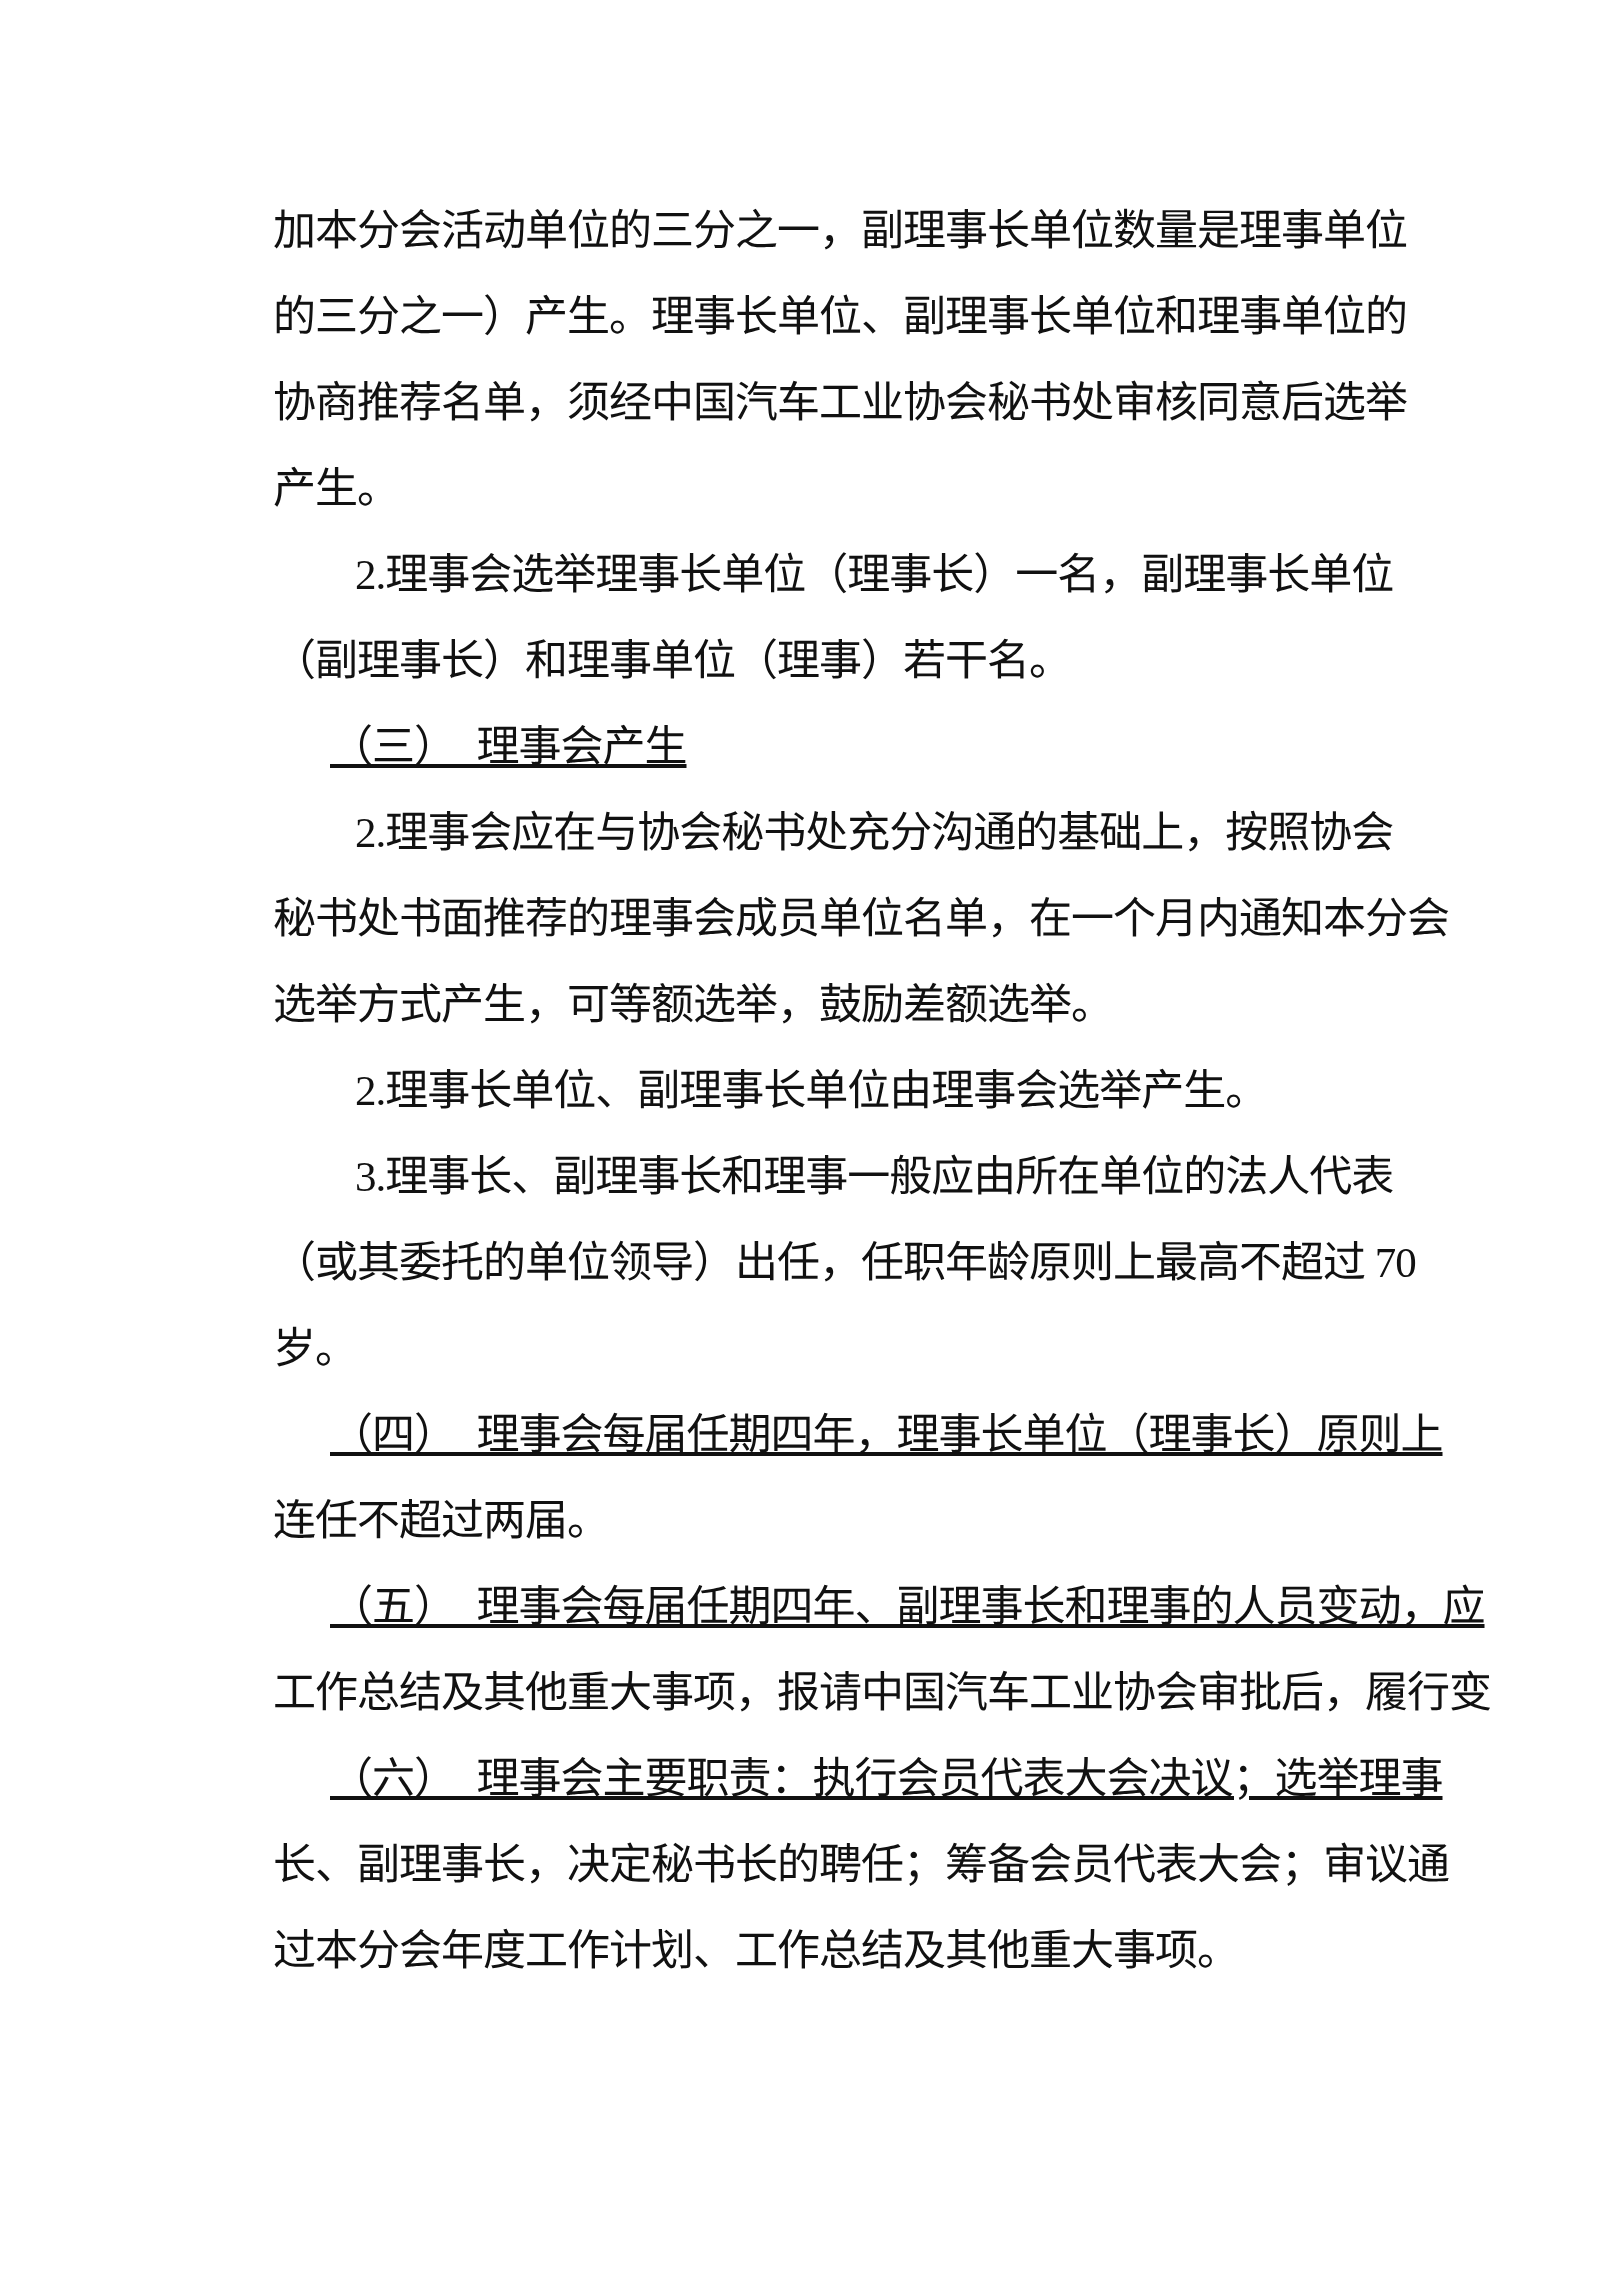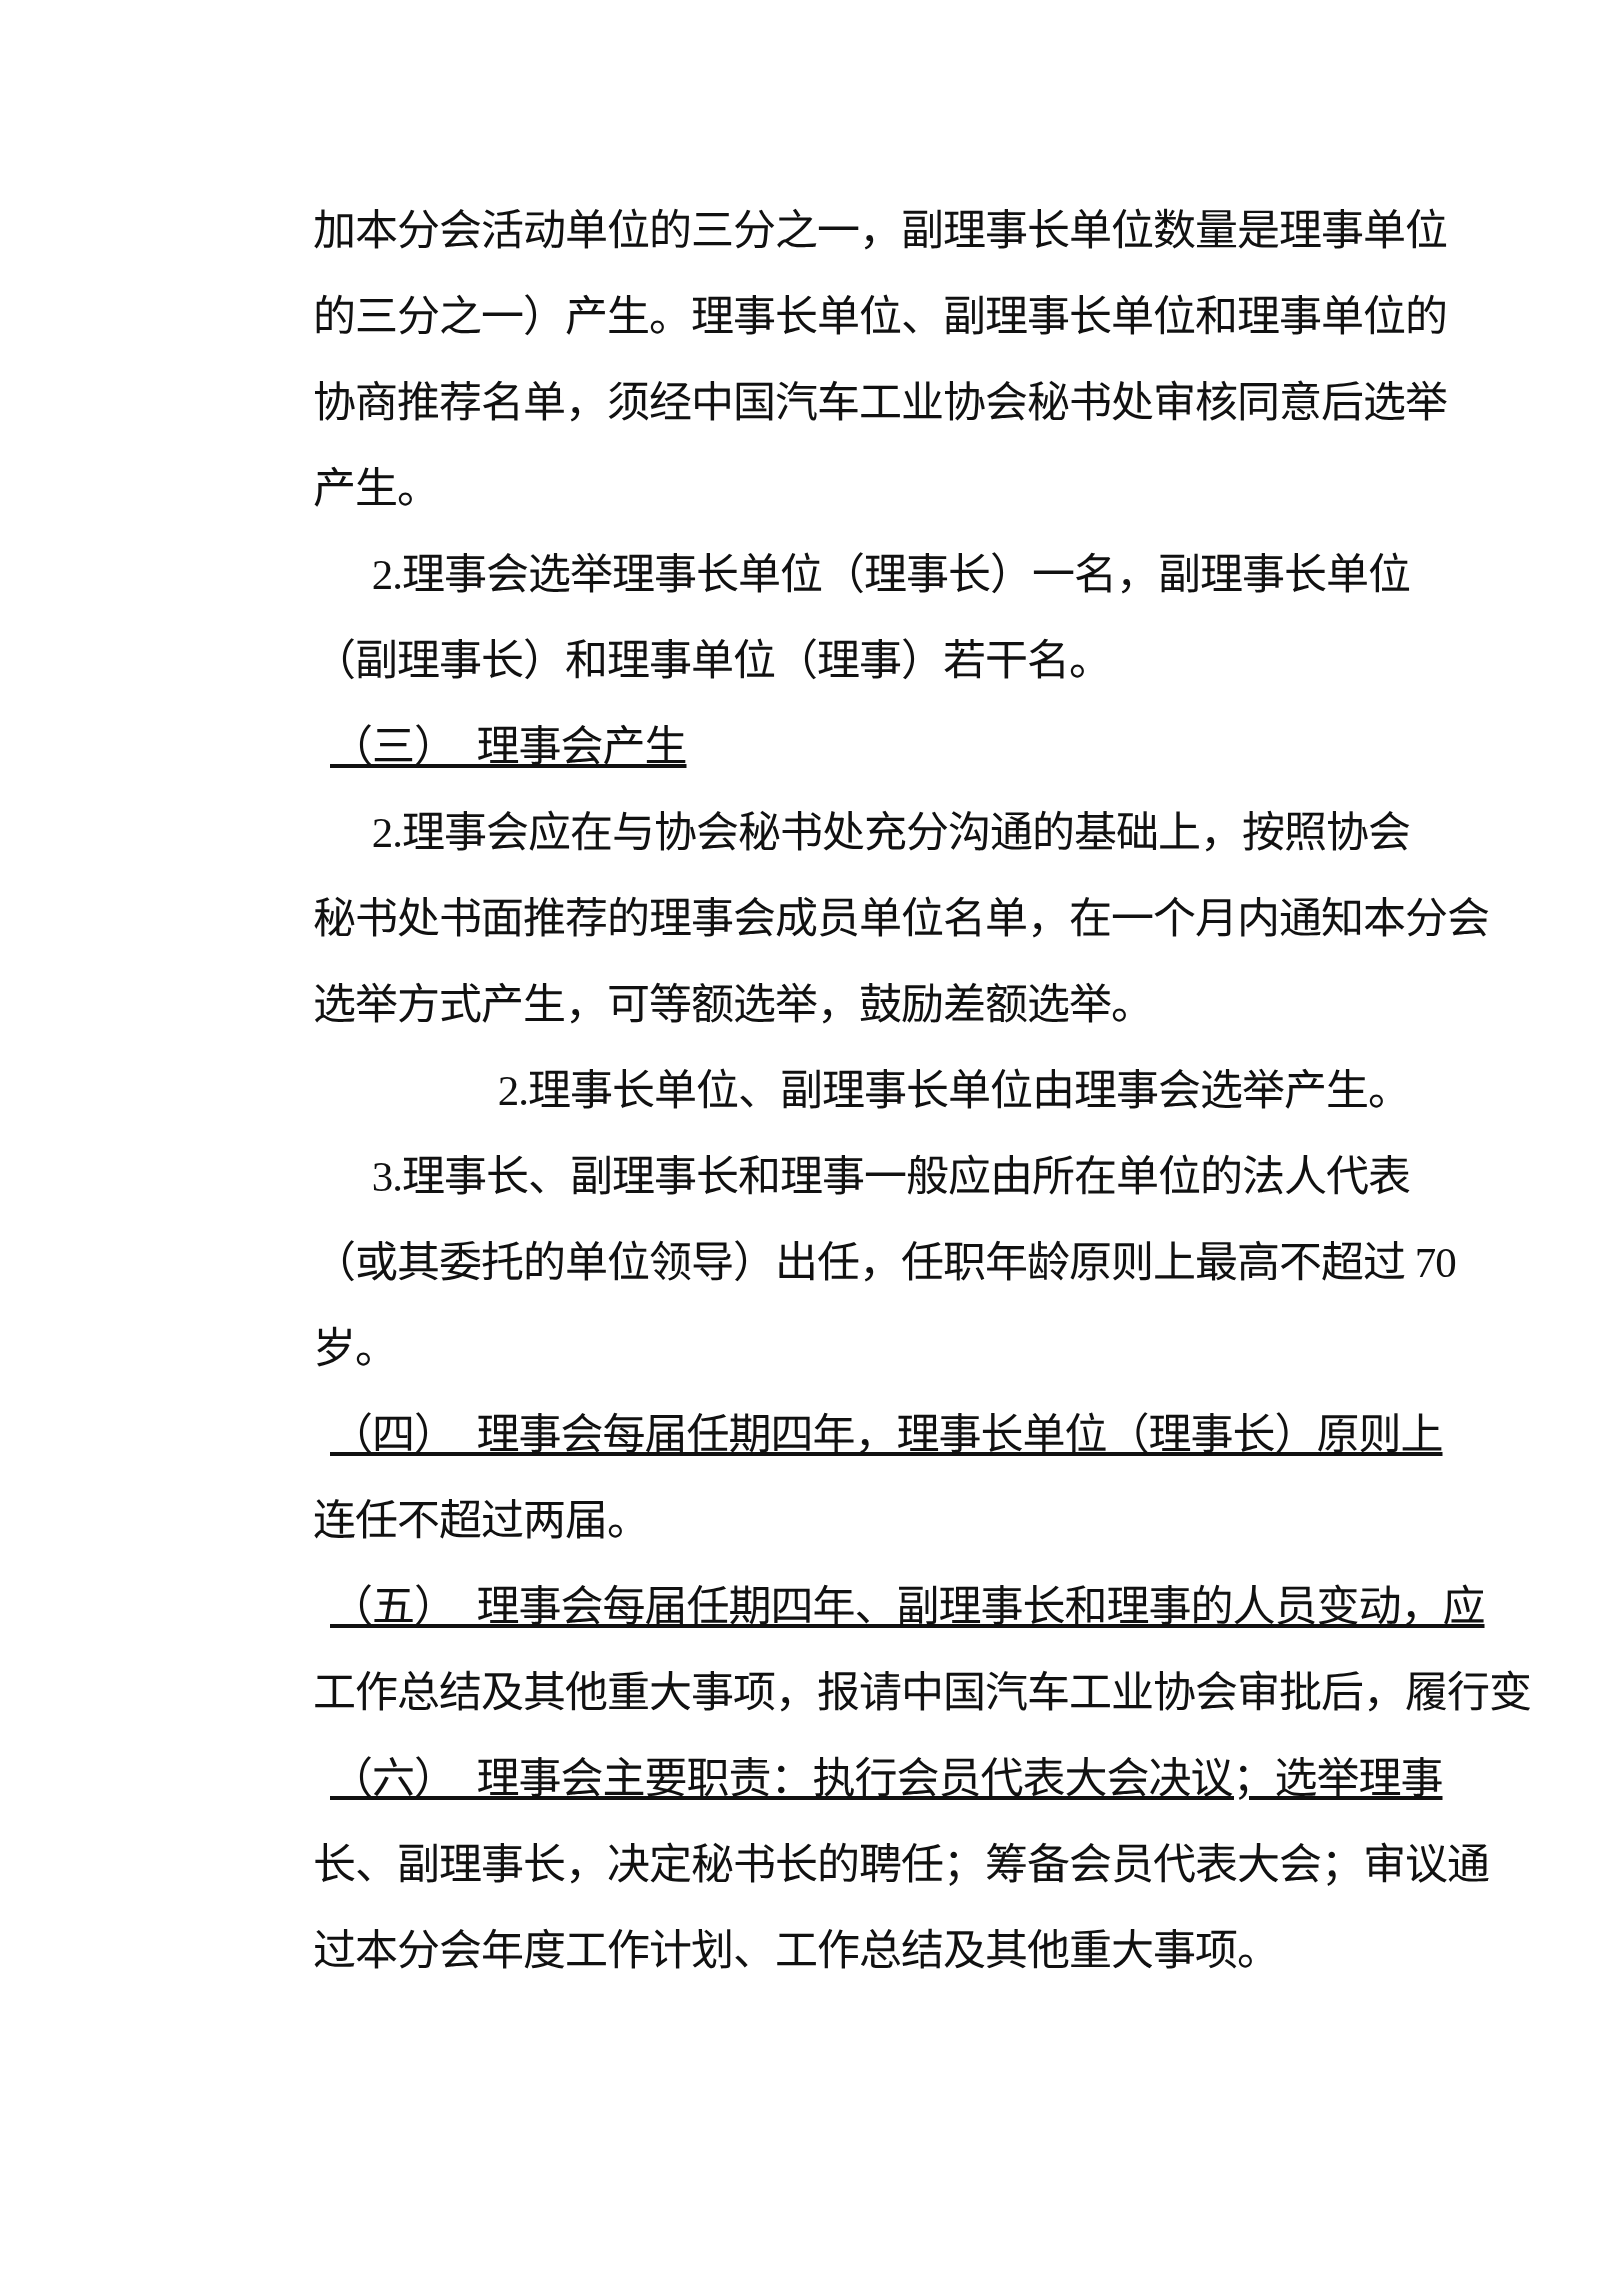--- a/index.html
+++ b/index.html
@@ -26,24 +26,24 @@
     font-size: 43px;
     line-height: 86px;
     letter-spacing: -1px;
     color: #111111;
   }
   .line {
     white-space: nowrap;
     height: 86px;
   }
   
-  .indent-num { padding-left: 82px; text-align: right; }
+  .indent-num { padding-left: 82px; }
   
   .indent-hdr { padding-left: 57px; text-decoration: underline; }
-  .indent-none { padding-left: 0; margin-left: 40px; }
+  .indent-none { padding-left: 0; }
 </style>
 </head>
 <body>
 
 <div class="page" style="background: rgb(255, 255, 255);">
   <div class="text-block" style="color: rgb(17, 17, 17);">
       <div class="line indent-none">加本分会活动单位的三分之一，副理事长单位数量是理事单位</div>
       <div class="line indent-none">的三分之一）产生。理事长单位、副理事长单位和理事单位的</div>
       <div class="line indent-none">协商推荐名单，须经中国汽车工业协会秘书处审核同意后选举</div>
       <div class="line indent-none">产生。</div>

